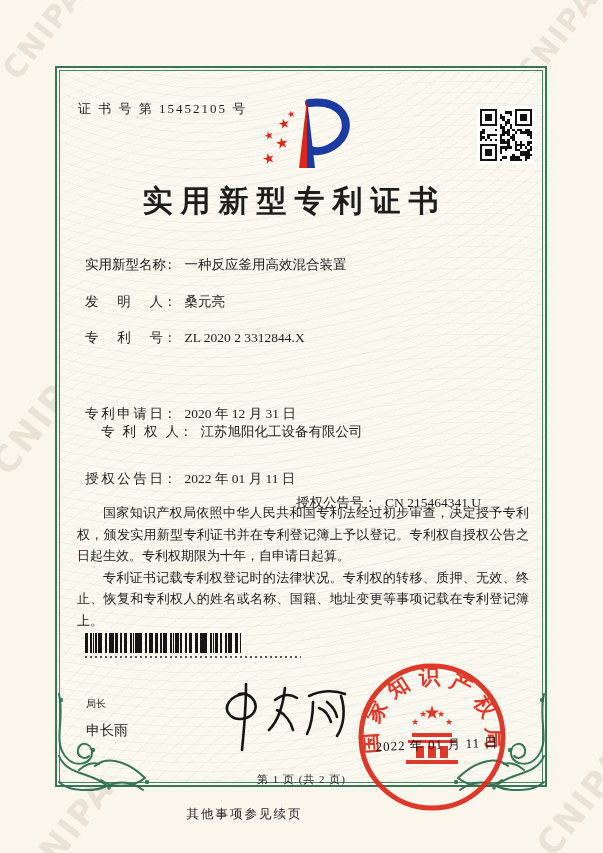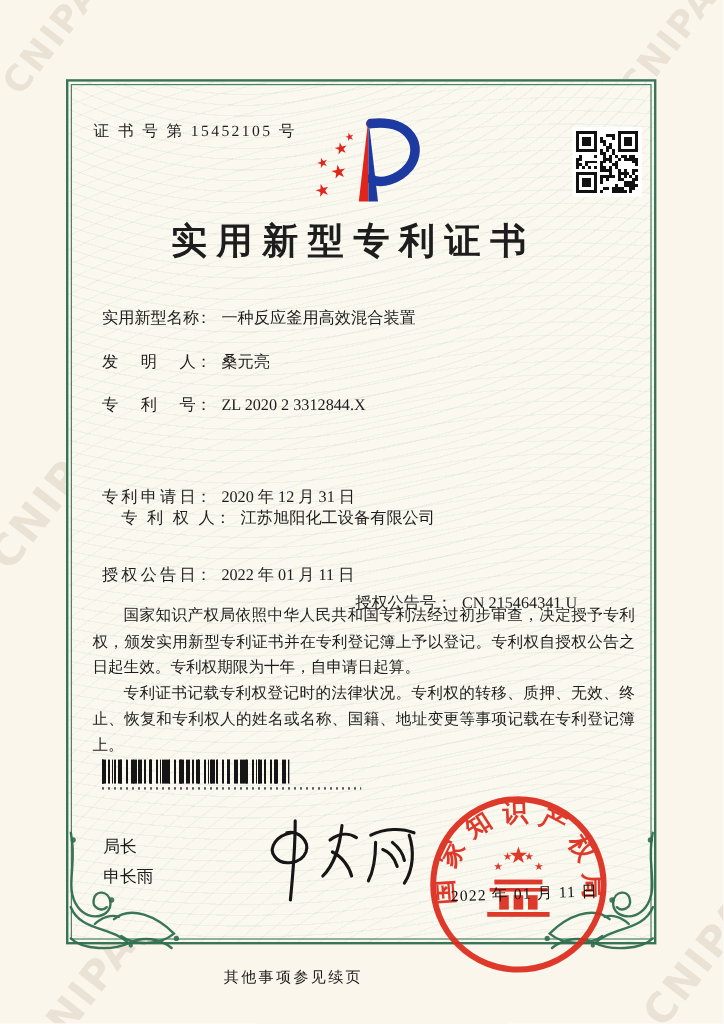--- a/index.html
+++ b/index.html
@@ -60,21 +60,21 @@
     background:
       repeating-linear-gradient(90deg,#151515 0 2px, rgba(0,0,0,0) 2px 5px),
       repeating-linear-gradient(90deg,#151515 0 1px, rgba(0,0,0,0) 1px 8px),
       repeating-linear-gradient(90deg,#151515 0 3px, rgba(0,0,0,0) 3px 13px);
   }
   .microline{
     position:absolute; left:85px; top:656px; width:216px; height:2px;
     background:repeating-linear-gradient(90deg,#555 0 2px, rgba(0,0,0,0) 2px 5px);
   }
 
-  .sig-title{ position:absolute; left:86px; top:697px; font-size:14px; font-family:"DejaVu Sans","Liberation Sans",sans-serif; }
+  .sig-title{ position:absolute; left:86px; top:697px; font-size:10px; font-family:"DejaVu Sans","Liberation Sans",sans-serif; }
   .sig-name{ position:absolute; left:86px; top:722px; font-size:14px; font-family:"DejaVu Sans","Liberation Sans",sans-serif; }
   .sig-hand{ position:absolute; left:213px; top:682px; }
 
   .seal{ position:absolute; left:356px; top:661px; width:152px; height:152px; opacity:0.92; }
   .seal-date{
     position:absolute; left:362px; top:736px; width:150px; text-align:center;
     font-size:13px; color:#111; letter-spacing:1px; transform:rotate(-2deg);
   }
 
   .page-num{ position:absolute; left:0; top:772px; width:603px; text-align:center; font-size:11px; letter-spacing:1px; }
@@ -346,15 +346,16 @@
       <rect x="56" y="72" width="40" height="4"></rect>
       <rect x="52" y="79" width="48" height="3"></rect>
       <rect x="60" y="85" width="8" height="12"></rect>
       <rect x="72" y="85" width="8" height="12"></rect>
       <rect x="84" y="85" width="8" height="12"></rect>
       <rect x="50" y="99" width="52" height="4"></rect>
     </g>
   </svg>
   <div class="seal-date">2022 年 01 月 11 日</div>
 
+  <div class="page-num">第 1 页 (共 2 页)</div>
   <div class="below-note">其他事项参见续页</div>
 
 </div>
 
 </body></html>

